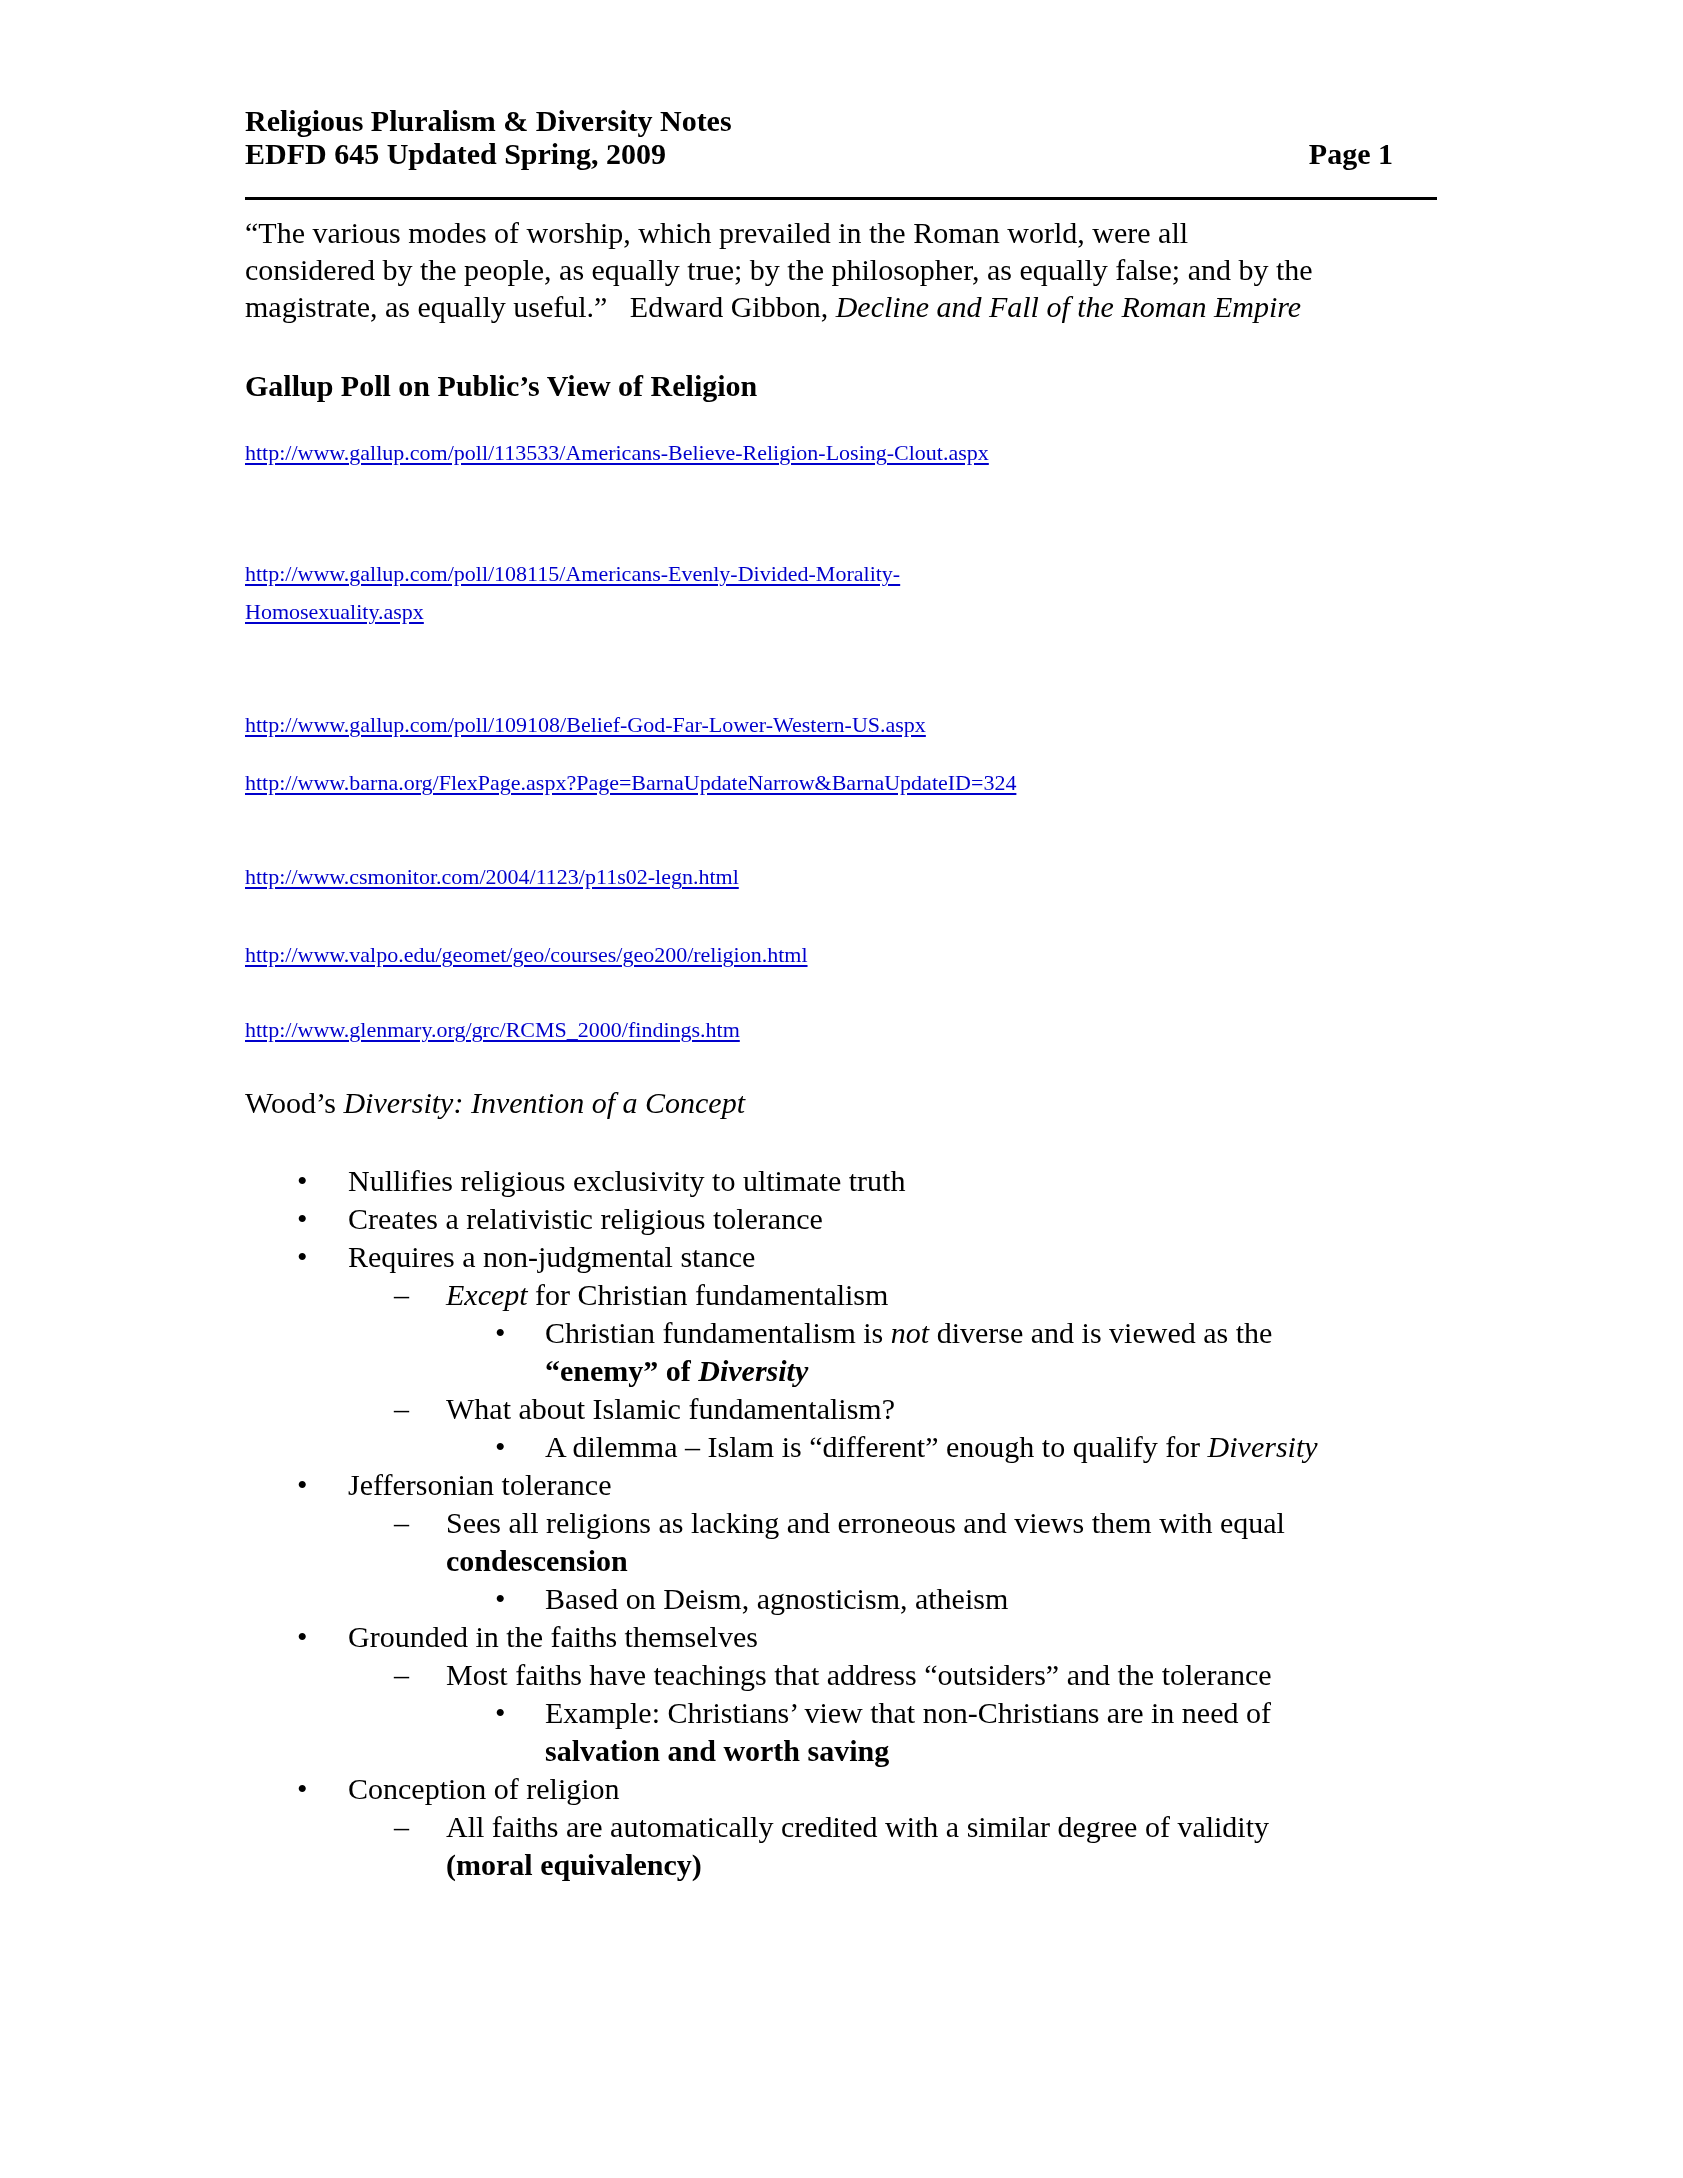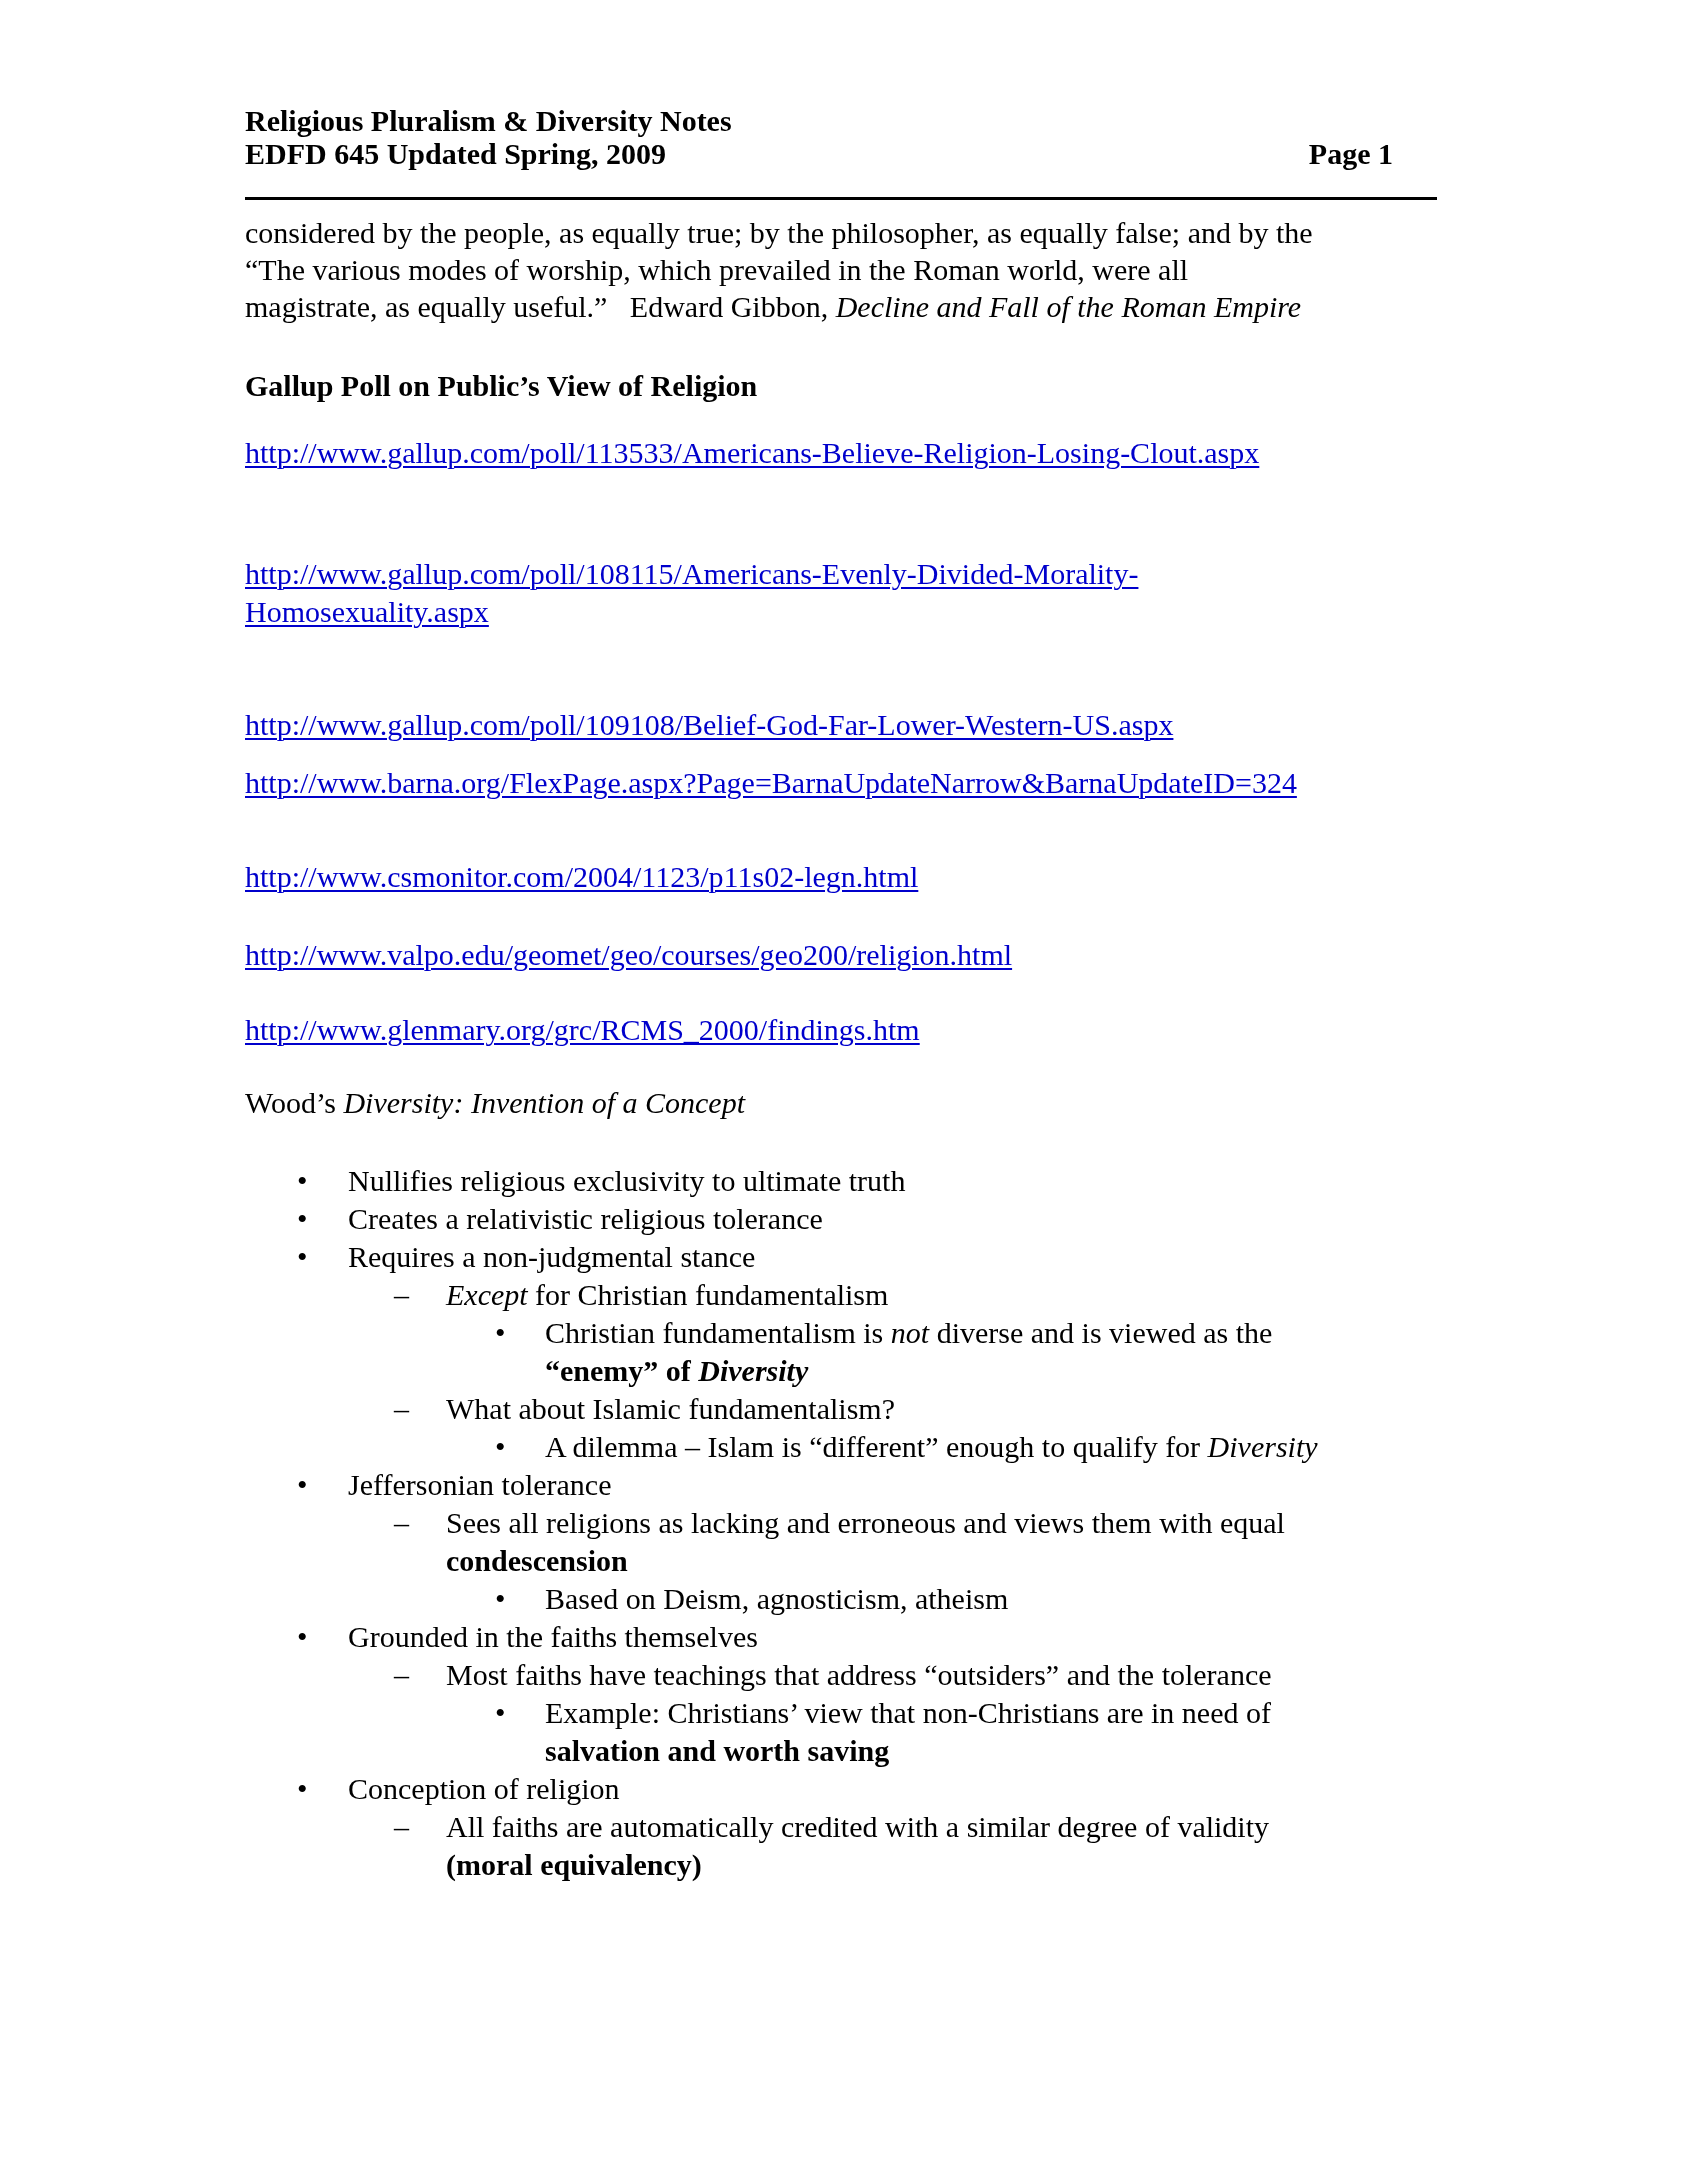--- a/index.html
+++ b/index.html
@@ -4,21 +4,21 @@
 <style>
   html, body { margin: 0; padding: 0; background: #ffffff; }
   body { width: 1683px; height: 2178px; position: relative; overflow: hidden;
          font-family: "Liberation Serif", "DejaVu Serif", serif; color: #000; }
   .abs { position: absolute; left: 245px; white-space: nowrap; }
   .hdr { font-weight: bold; font-size: 30px; line-height: 38px; }
   .page-num { position: absolute; right: 290px; font-weight: bold; font-size: 30px; line-height: 38px; }
   .rule { position: absolute; left: 245px; top: 197px; width: 1192px; height: 3px; background: #000; }
   .body-text { font-size: 30px; line-height: 37px; }
   .heading { font-weight: bold; font-size: 30px; line-height: 38px; }
-  .link { font-size: 30px; line-height: 38px; color: #0000cc; text-decoration: underline;
+  .link { font-size: 22px; line-height: 38px; color: #0000cc; text-decoration: underline;
           text-decoration-thickness: 2px; text-underline-offset: 3px; cursor: pointer; }
   .link-line { display: block; }
   .quote-line { display: block; }
   .list { position: absolute; left: 0; top: 1162px; width: 1683px; font-size: 30px; line-height: 38px; }
   .li { position: relative; display: block; white-space: nowrap; }
   .li .marker { position: absolute; }
   .lvl1 { padding-left: 348px; }
   .lvl1 .marker { left: 297px; }
   .lvl2 { padding-left: 446px; }
   .lvl2 .marker { left: 394px; }
@@ -29,22 +29,22 @@
 </style>
 </head>
 <body>
 
 <div class="abs hdr" style="top:102px;">Religious Pluralism &amp; Diversity Notes</div>
 <div class="abs hdr" style="top:135px;">EDFD 645  Updated Spring, 2009</div>
 <div class="page-num" style="top:135px;">Page 1</div>
 <div class="rule"></div>
 
 <div class="abs body-text" style="top:214px;">
+  <span class="quote-line">“The various modes of worship, which prevailed in the Roman world, were all</span>
   <span class="quote-line">considered by the people, as equally true; by the philosopher, as equally false; and by the</span>
-  <span class="quote-line">“The various modes of worship, which prevailed in the Roman world, were all</span>
   <span class="quote-line"><span style="white-space:pre;">magistrate, as equally useful.”   Edward Gibbon, </span><span class="it">Decline and Fall of the Roman Empire</span></span>
 </div>
 
 <div class="abs heading" style="top:367px;">Gallup Poll on Public’s View of Religion</div>
 
 <div class="abs" style="top:434px;">
   <span class="link link-line">http://www.gallup.com/poll/113533/Americans-Believe-Religion-Losing-Clout.aspx</span>
 </div>
 <div class="abs" style="top:555px;">
   <span class="link link-line">http://www.gallup.com/poll/108115/Americans-Evenly-Divided-Morality-</span>

